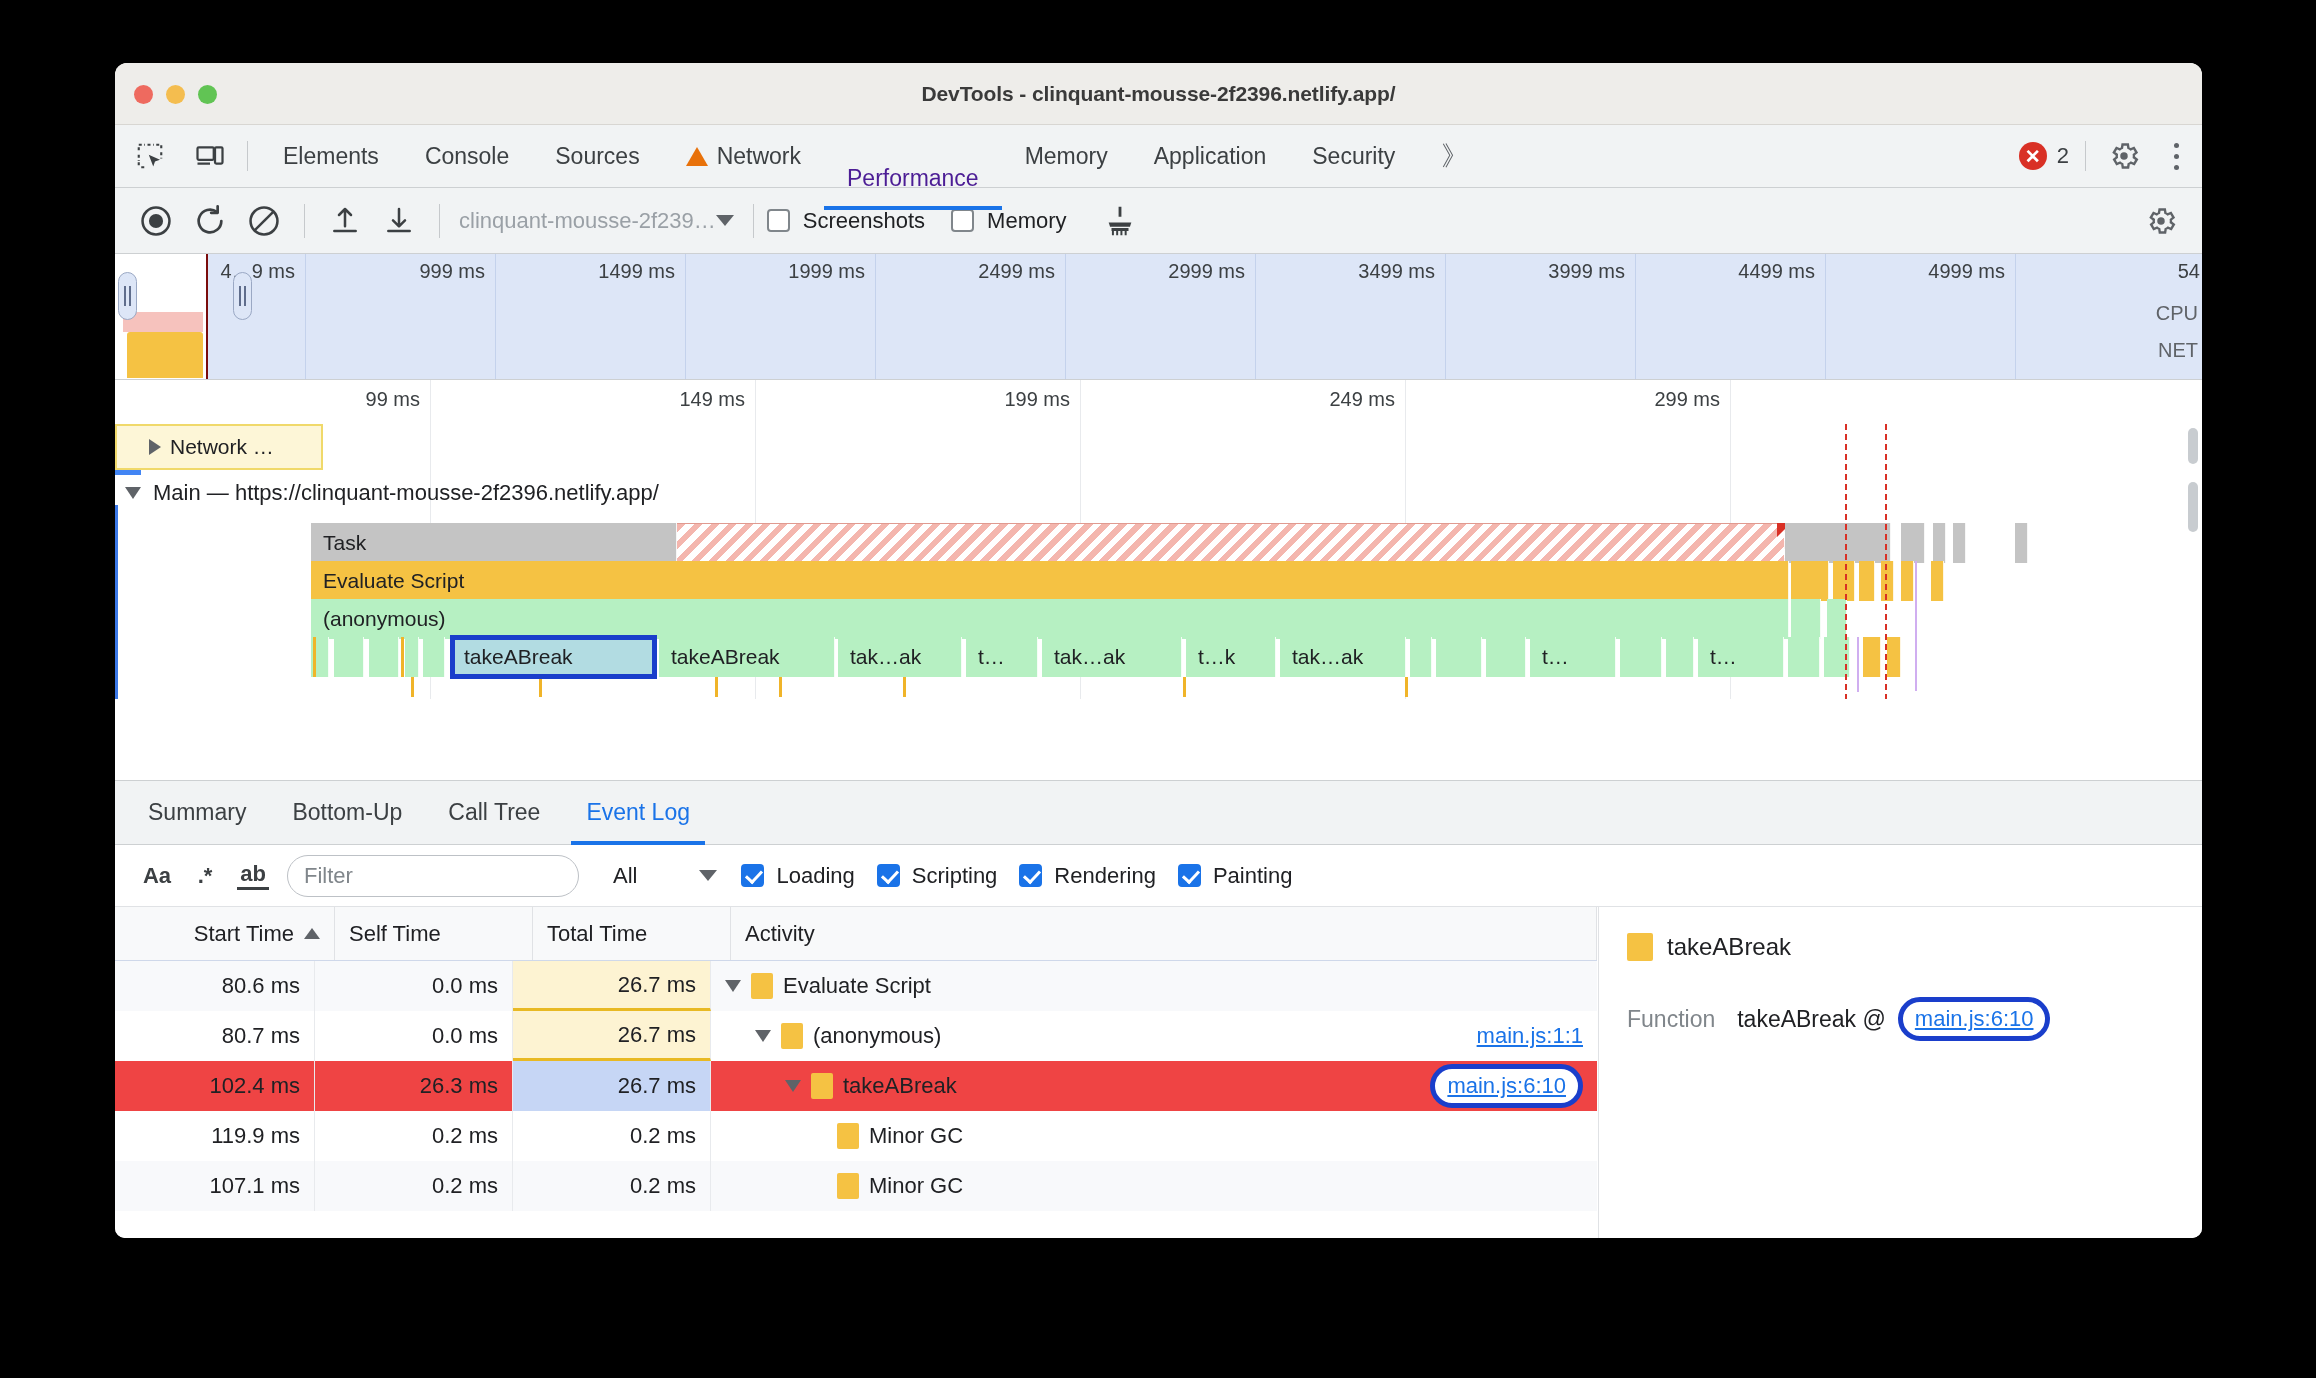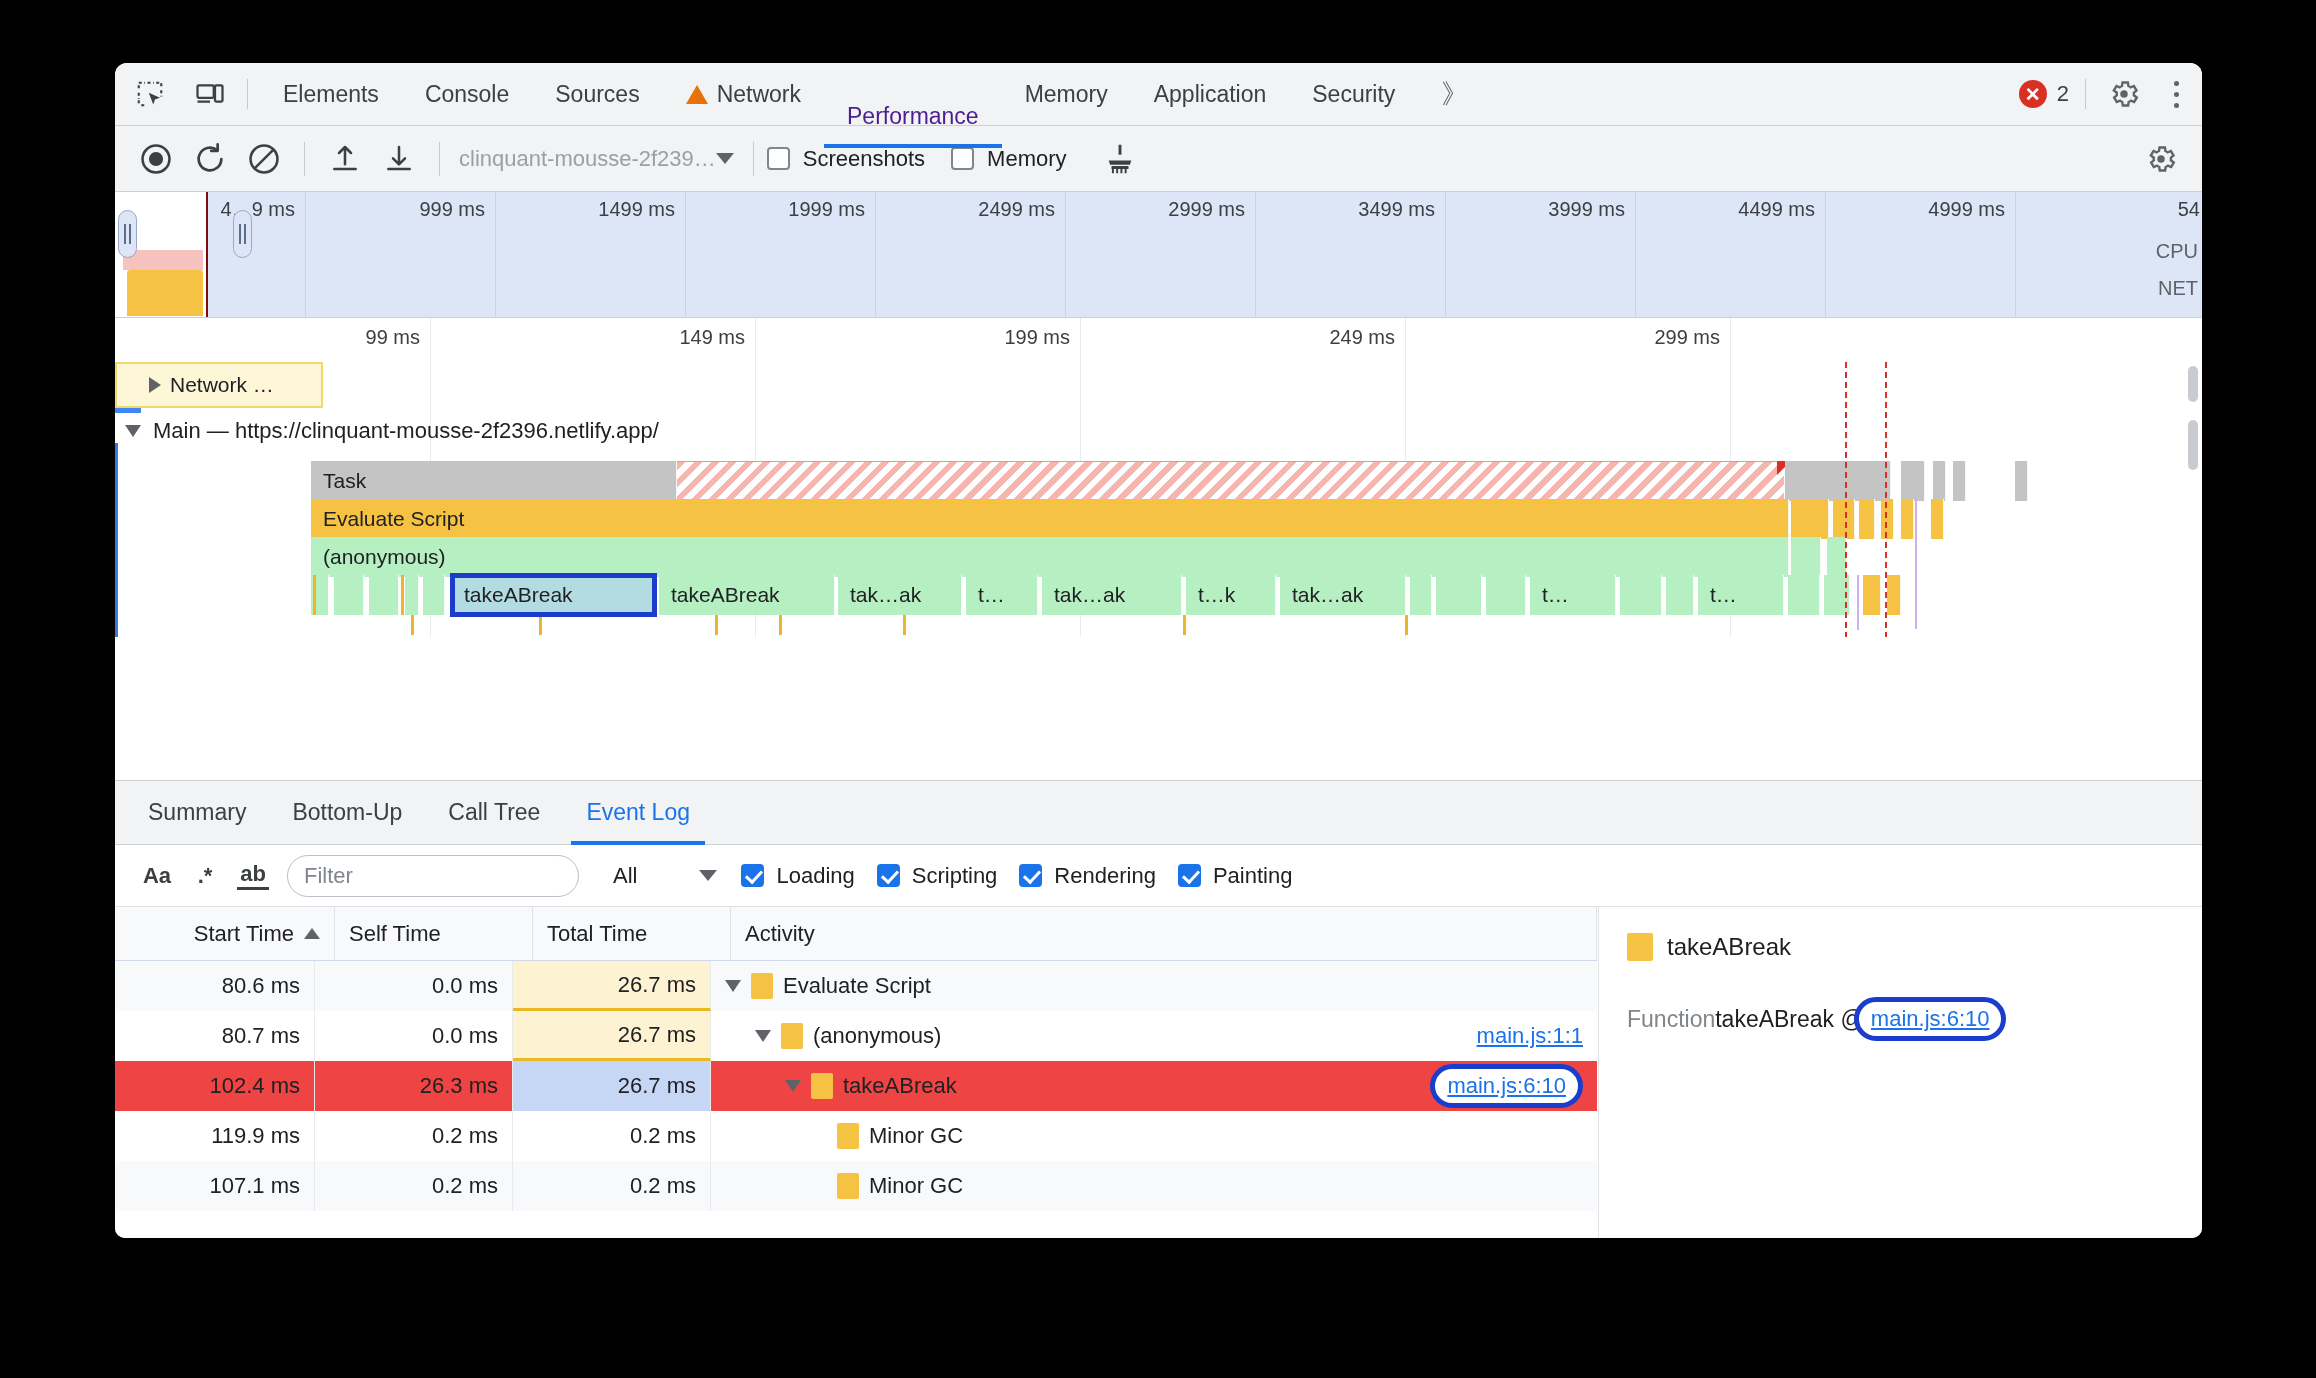--- a/index.html
+++ b/index.html
@@ -286,31 +286,39 @@
     border: 5px solid #1a3ecb; border-radius: 26px;
     padding: 4px 12px; background: #fff;
   }
 
   
   #details {
     position: absolute; right: 0; top: 126px; width: 604px; bottom: 0;
     border-left: 1px solid #e0e2e5; padding: 26px 28px;
   }
   #det-title { display: flex; align-items: center; gap: 14px; font-size: 24px; color: #202124; }
-  #det-row { display: flex; align-items: center; margin-top: 36px; font-size: 23px; text-align: right; }
+  #det-row { display: flex; align-items: center; gap: 22px; margin-top: 36px; font-size: 23px; text-align: right; }
   #det-key { color: #80868b; }
   #det-val { color: #202124; white-space: nowrap; }
 
   svg { display: block; }
 </style>
 </head>
 <body>
 
 <div id="window">
 
+  <div id="titlebar">
+    <div class="traffic">
+      <span class="dot red"></span>
+      <span class="dot yellow"></span>
+      <span class="dot green"></span>
+    </div>
+    <div id="win-title">DevTools - clinquant-mousse-2f2396.netlify.app/</div>
+  </div>
 
   <div id="tabbar">
     <div class="tb-icon">
       <svg width="30" height="30" viewBox="0 0 24 24">
         <path d="M3 3h5M10 3h5M17 3h4v4M21 9v5M3 5v4M3 11v5M5 21h4M3 17v4" stroke="#3c4043" stroke-width="1.7" fill="none" stroke-dasharray="2.4 2"></path>
         <path d="M11 11l9 4-4 1.4-1.4 4z" fill="#3c4043"></path>
       </svg>
     </div>
     <div class="tb-icon">
       <svg width="30" height="30" viewBox="0 0 24 24">

